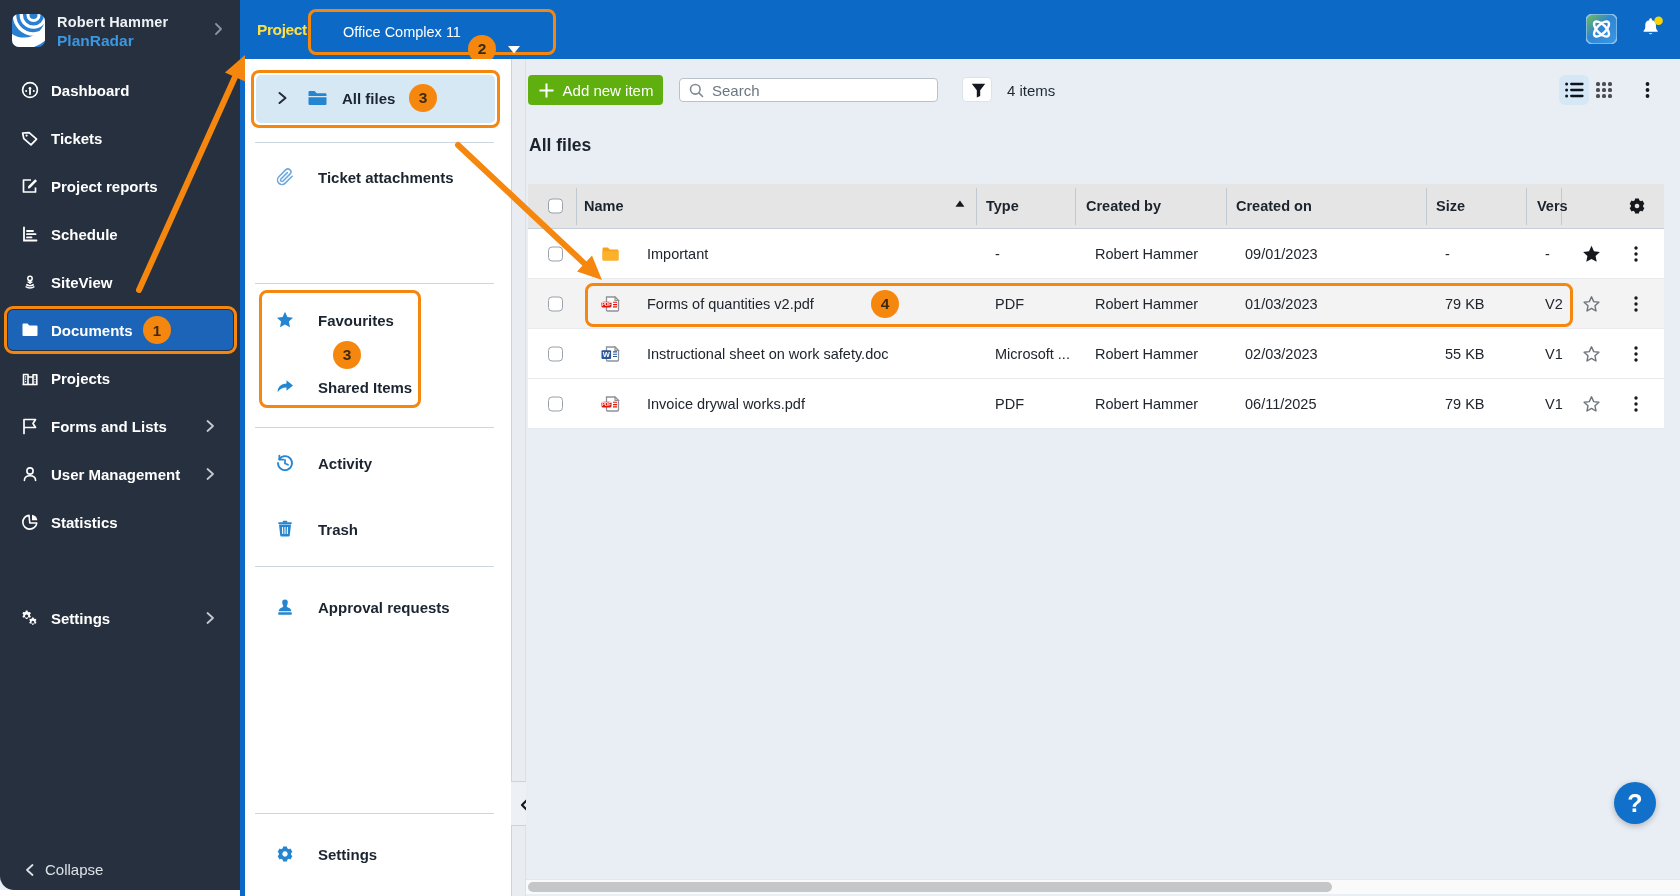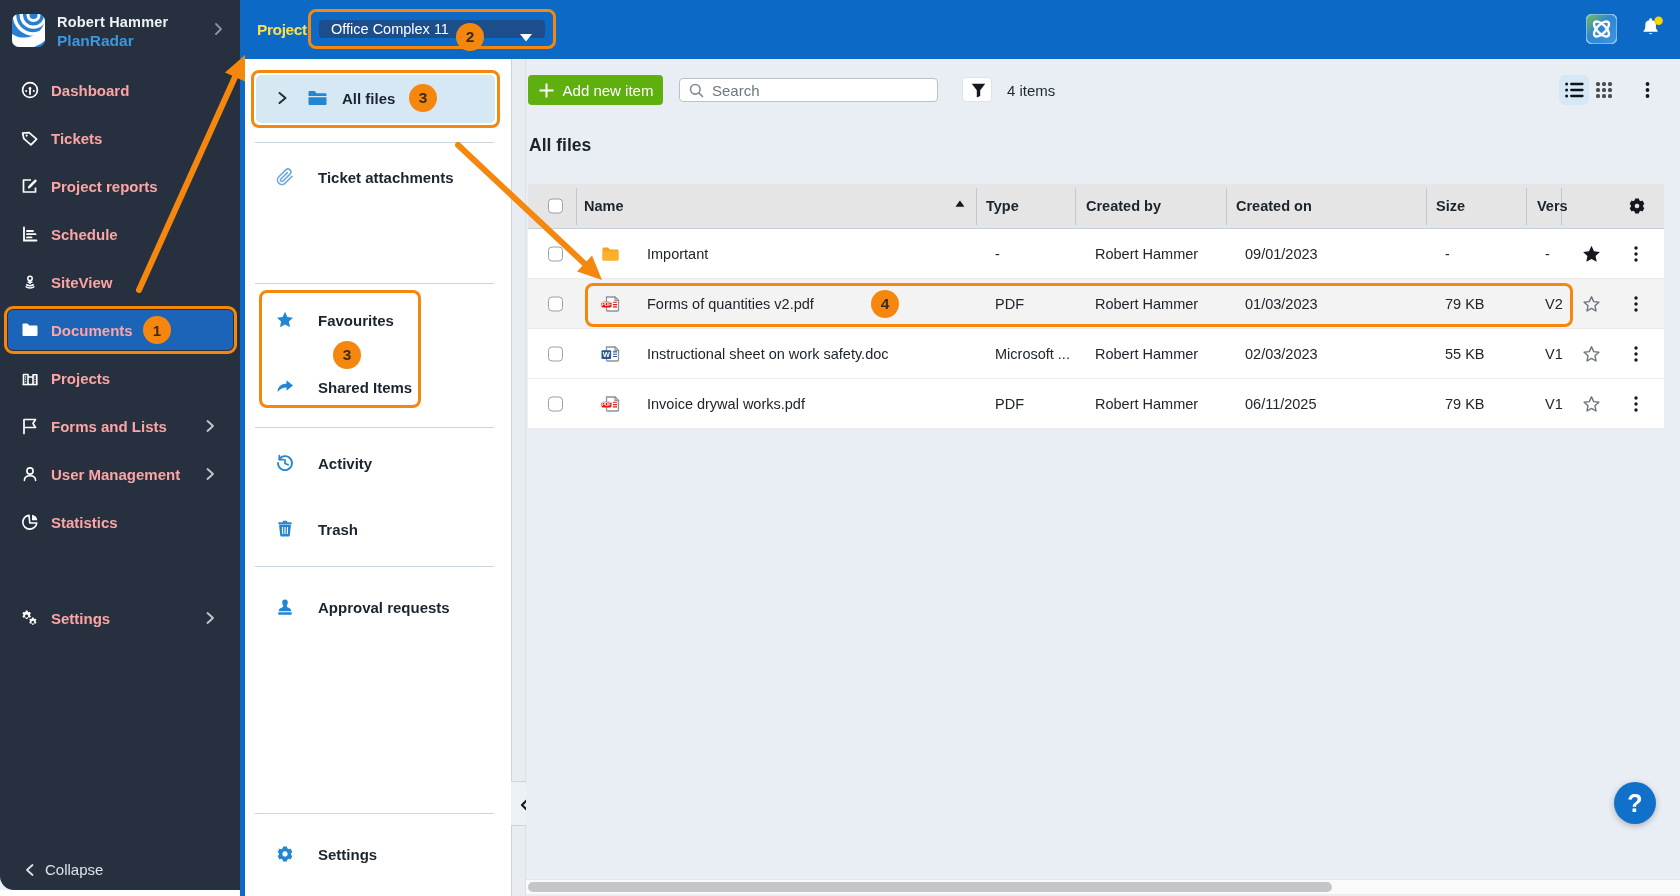--- a/index.html
+++ b/index.html
@@ -4,35 +4,35 @@
 <style>
   * { margin:0; padding:0; box-sizing:border-box; }
   html,body { width:1680px; height:896px; overflow:hidden; }
   body { font-family:"Liberation Sans", sans-serif; background:#e9eef4; position:relative; }
   #app { position:absolute; inset:0; width:1680px; height:896px; }
   .abs { position:absolute; }
   
   #snav { position:absolute; left:0; top:0; width:240px; height:890px; background:#27303f; border-bottom-left-radius:14px; }
   #snav .uname { position:absolute; left:57px; top:14px; color:#f0f3f6; font-size:14.5px; font-weight:600; letter-spacing:.2px;}
   #snav .uorg  { position:absolute; left:57px; top:32px; color:#3b97e0; font-size:15.5px; font-weight:700; }
-  .navitem { position:absolute; left:0; width:240px; height:48px; color:#fca5a5; font-size:15px; font-weight:600; }
+  .navitem { position:absolute; left:0; width:240px; height:48px; color:#ffffff; font-size:15px; font-weight:600; }
   .navitem .lbl { position:absolute; left:51px; top:50%; transform:translateY(-50%); }
   .navitem .ic { position:absolute; left:21px; top:50%; transform:translateY(-50%); width:18px; height:18px; }
   .navitem .chev { position:absolute; right:24px; top:50%; transform:translateY(-50%); }
   #docsel { position:absolute; left:4px; top:306px; width:233px; height:48px; border:3px solid #f5870f; border-radius:9px; background:#27303f; padding:1px; }
   #docsel .fill { width:100%; height:100%; background:#1b64b7; border-radius:5px; }
   .badge { border-radius:50%; background:#f5870f; color:#3d2b10; font-weight:700; display:flex; align-items:center; justify-content:center; }
   #collapse { position:absolute; left:0; top:856px; width:240px; height:36px; color:#dde2e8; font-size:15px; }
   
   #bstrip { position:absolute; left:240px; top:59px; width:5px; height:837px; background:#0c6ac6; }
   #botwhite { position:absolute; left:0; top:890px; width:240px; height:6px; background:#fff; }
   
   #topbar { position:absolute; left:240px; top:0; width:1440px; height:59px; background:#0c6ac6; }
   #topbar .plabel { position:absolute; left:17px; top:21px; color:#fde047; font-size:15.5px; font-weight:700; letter-spacing:-0.4px; }
-  #projsel { position:absolute; left:68px; top:9px; width:248px; height:40px; border:3.5px solid #f5870f; border-radius:8px; padding:8px; }
+  #projsel { position:absolute; left:68px; top:9px; width:248px; height:40px; border:3.5px solid #f5870f; border-radius:8px; padding:20px; }
   #projsel .fill { width:100%; height:100%; background:#1d4e8c; border-radius:4px; position:relative; color:#fff; font-size:14.5px; display:flex; align-items:center; padding-left:12px; }
   
   #snav2 { position:absolute; left:245px; top:59px; width:266px; height:837px; background:#fff; }
   .s2sep { position:absolute; left:10px; width:239px; height:1px; background:#ccd6df; }
   .s2item { position:absolute; left:0; width:266px; font-size:15px; font-weight:700; color:#1b2430;padding-left:22px; }
   .s2item .ic { position:absolute; left:31px; top:50%; transform:translateY(-50%); width:18px; height:18px; }
   .s2item .lbl { position:absolute; left:73px; top:50%; transform:translateY(-50%); }
   #allfilesbox { position:absolute; left:6px; top:11px; width:249px; height:58px; border:3px solid #f5870f; border-radius:8px; padding:2px; }
   #allfilesbox .fill { width:100%; height:100%; background:#d7e8f5; border-radius:5px; }
   #favbox { position:absolute; left:14px; top:231px; width:162px; height:118px; border:3px solid #f5870f; border-radius:8px; }

